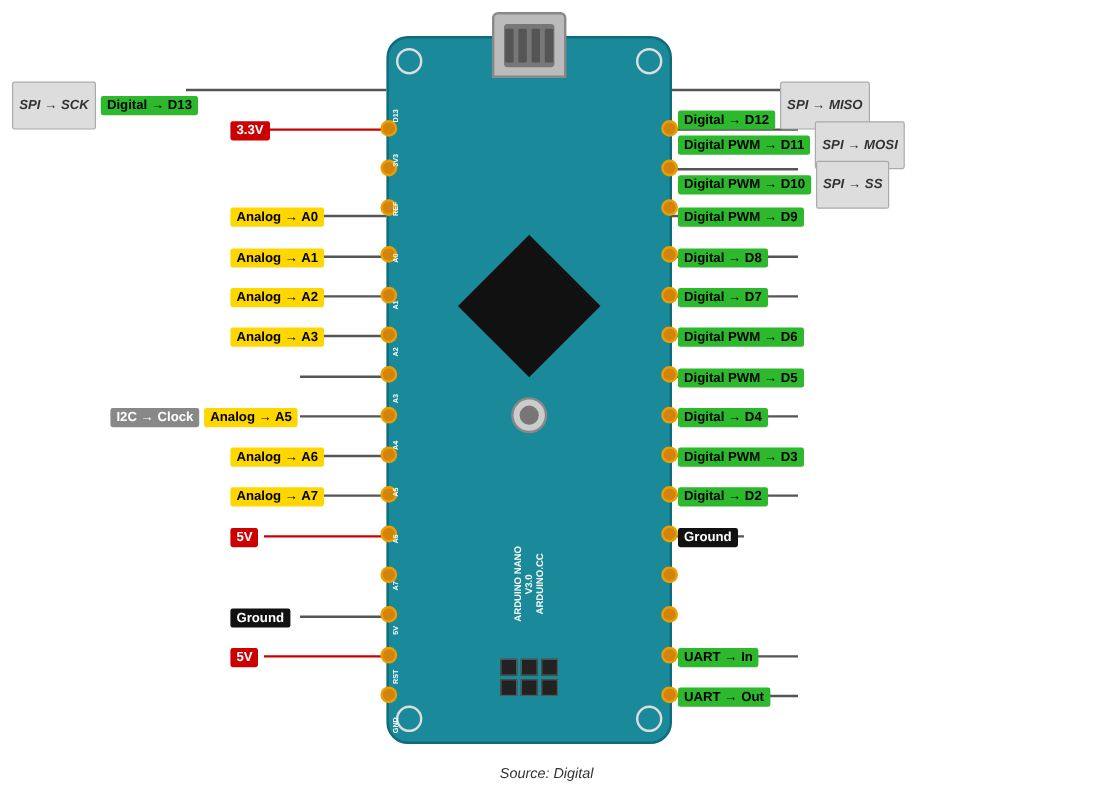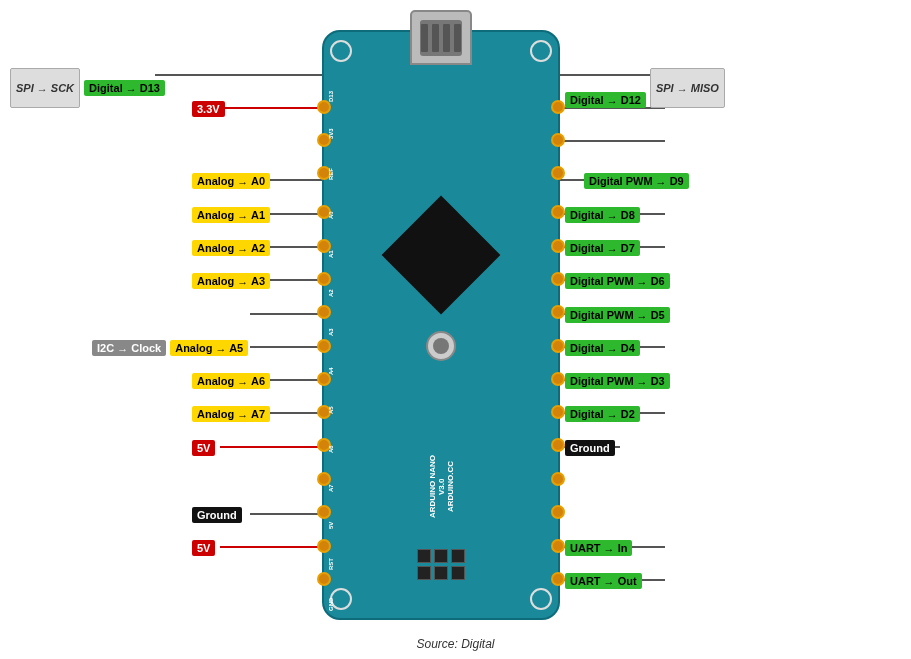--- a/index.html
+++ b/index.html
@@ -360,23 +360,31 @@
 
   <div class="pin-row" style="position:absolute; left:192px; top:540px; align-items:center; z-index:10;">
     <span class="label-red">5V</span>
   </div>
 
   <div class="pin-row" style="position:absolute; left:565px; top:68px; align-items:flex-end; gap:4px; z-index:10;">
     <span class="label-green">Digital      → D12</span>
     <span class="spi-label">SPI → MISO</span>
   </div>
 
-
-
-  <div class="pin-row" style="position:absolute; left:565px; top:173px; align-items:center; z-index:10;margin-left:19px;">
+  <div class="pin-row" style="position:absolute; left:565px; top:101px; align-items:center; gap:4px; z-index:10;">
+    <span class="label-green">Digital PWM → D11</span>
+    <span class="spi-label">SPI → MOSI</span>
+  </div>
+
+  <div class="pin-row" style="position:absolute; left:565px; top:134px; align-items:center; gap:4px; z-index:10;">
+    <span class="label-green">Digital PWM → D10</span>
+    <span class="spi-label">SPI → SS</span>
+  </div>
+
+  <div class="pin-row" style="position:absolute; left:565px; top:173px; align-items:center; z-index:10;">
     <span class="label-green">Digital PWM → D9</span>
   </div>
 
   <div class="pin-row" style="position:absolute; left:565px; top:207px; align-items:center; z-index:10;">
     <span class="label-green">Digital      → D8</span>
   </div>
 
   <div class="pin-row" style="position:absolute; left:565px; top:240px; align-items:center; z-index:10;">
     <span class="label-green">Digital      → D7</span>
   </div>

